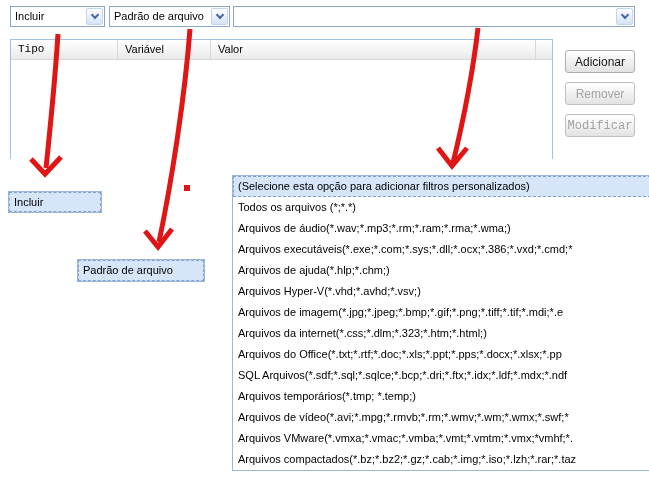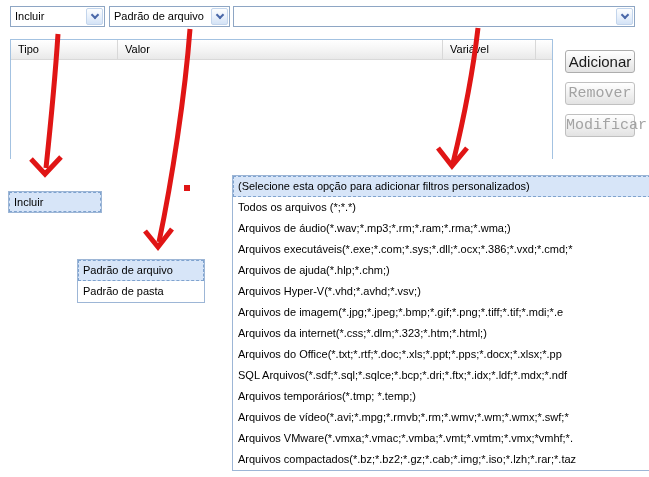--- a/index.html
+++ b/index.html
@@ -41,35 +41,35 @@
   #combo-value{left:233px;width:402px;}
   
   .table{
     position:absolute;left:10px;top:39px;width:543px;height:120px;
     border:1px solid var(--table-border);background:#fff;
   }
   .thead{display:flex;height:20px;
     background:linear-gradient(#ffffff,#f4f4f4 55%,#e9e9e9);
     border-bottom:1px solid #d9d9d9;}
   .th{padding-left:7px;line-height:19px;border-right:1px solid #d8d8d8;white-space:nowrap;overflow:hidden;}
-  .th-tipo{width:107px;}
+  .th-tipo{width:107px;font-family:Liberation Mono, monospace;}
   .th-variavel{width:93px;}
   .th-valor{width:325px;}
   .th-filler{flex:1;border-right:none;}
   .tbody{height:99px;background:#fff;}
   
   .btn{
     position:absolute;left:565px;width:70px;height:23px;
     border:1px solid #adadad;border-radius:3px;
     background:linear-gradient(#ffffff,#f3f3f3 45%,#e2e2e2);
-    font-family:inherit;font-size:15px;color:#1a1a1a;text-align:center;
+    font-family:inherit;font-size:12px;color:#1a1a1a;text-align:center;
   }
   .btn.disabled{color:#a3a3a3;border-color:#c0c0c0;}
   #btn-adicionar{top:50px;}
-  #btn-remover{top:82px;font-family:Liberation Mono, monospace;}
+  #btn-remover{top:82px;}
   #btn-modificar{top:114px;font-family:Liberation Mono, monospace;}
   
   .droplist{
     position:absolute;background:#fff;
     border:1px solid #9db6d6;
   }
   .droplist .row{
     padding-left:4px;white-space:nowrap;border:1px solid transparent;
   }
   .droplist .row.selected{
@@ -107,40 +107,39 @@
 <div class="combo" id="combo-value">
   <span class="combo-text"></span>
   <span class="combo-btn">
     <span class="chev"></span>
   </span>
 </div>
 
 <div class="table">
   <div class="thead">
     <div class="th th-tipo">Tipo</div>
+    <div class="th th-variavel">Variável</div>
     <div class="th th-valor">Valor</div>
-    <div class="th th-variavel">Variável</div>
     <div class="th th-filler"></div>
   </div>
   <div class="tbody"></div>
 </div>
 
 <button class="btn" id="btn-adicionar">Adicionar</button>
 <button class="btn disabled" id="btn-remover">Remover</button>
 <button class="btn disabled" id="btn-modificar">Modificar</button>
 
 <div class="droplist" id="list-type">
 
 <div class="row selected">Incluir</div>
   </div>
 
 <div class="droplist" id="list-variable">
 
 <div class="row selected">Padrão de arquivo</div>
-    <div class="row">Padrão de pasta</div>
   </div>
 
 <div class="droplist" id="list-value">
 
 <div class="row selected">(Selecione esta opção para adicionar filtros personalizados)</div>
     <div class="row">Todos os arquivos (*;*.*)</div>
     <div class="row">Arquivos de áudio(*.wav;*.mp3;*.rm;*.ram;*.rma;*.wma;)</div>
     <div class="row">Arquivos executáveis(*.exe;*.com;*.sys;*.dll;*.ocx;*.386;*.vxd;*.cmd;*</div>
     <div class="row">Arquivos de ajuda(*.hlp;*.chm;)</div>
     <div class="row">Arquivos Hyper-V(*.vhd;*.avhd;*.vsv;)</div>

